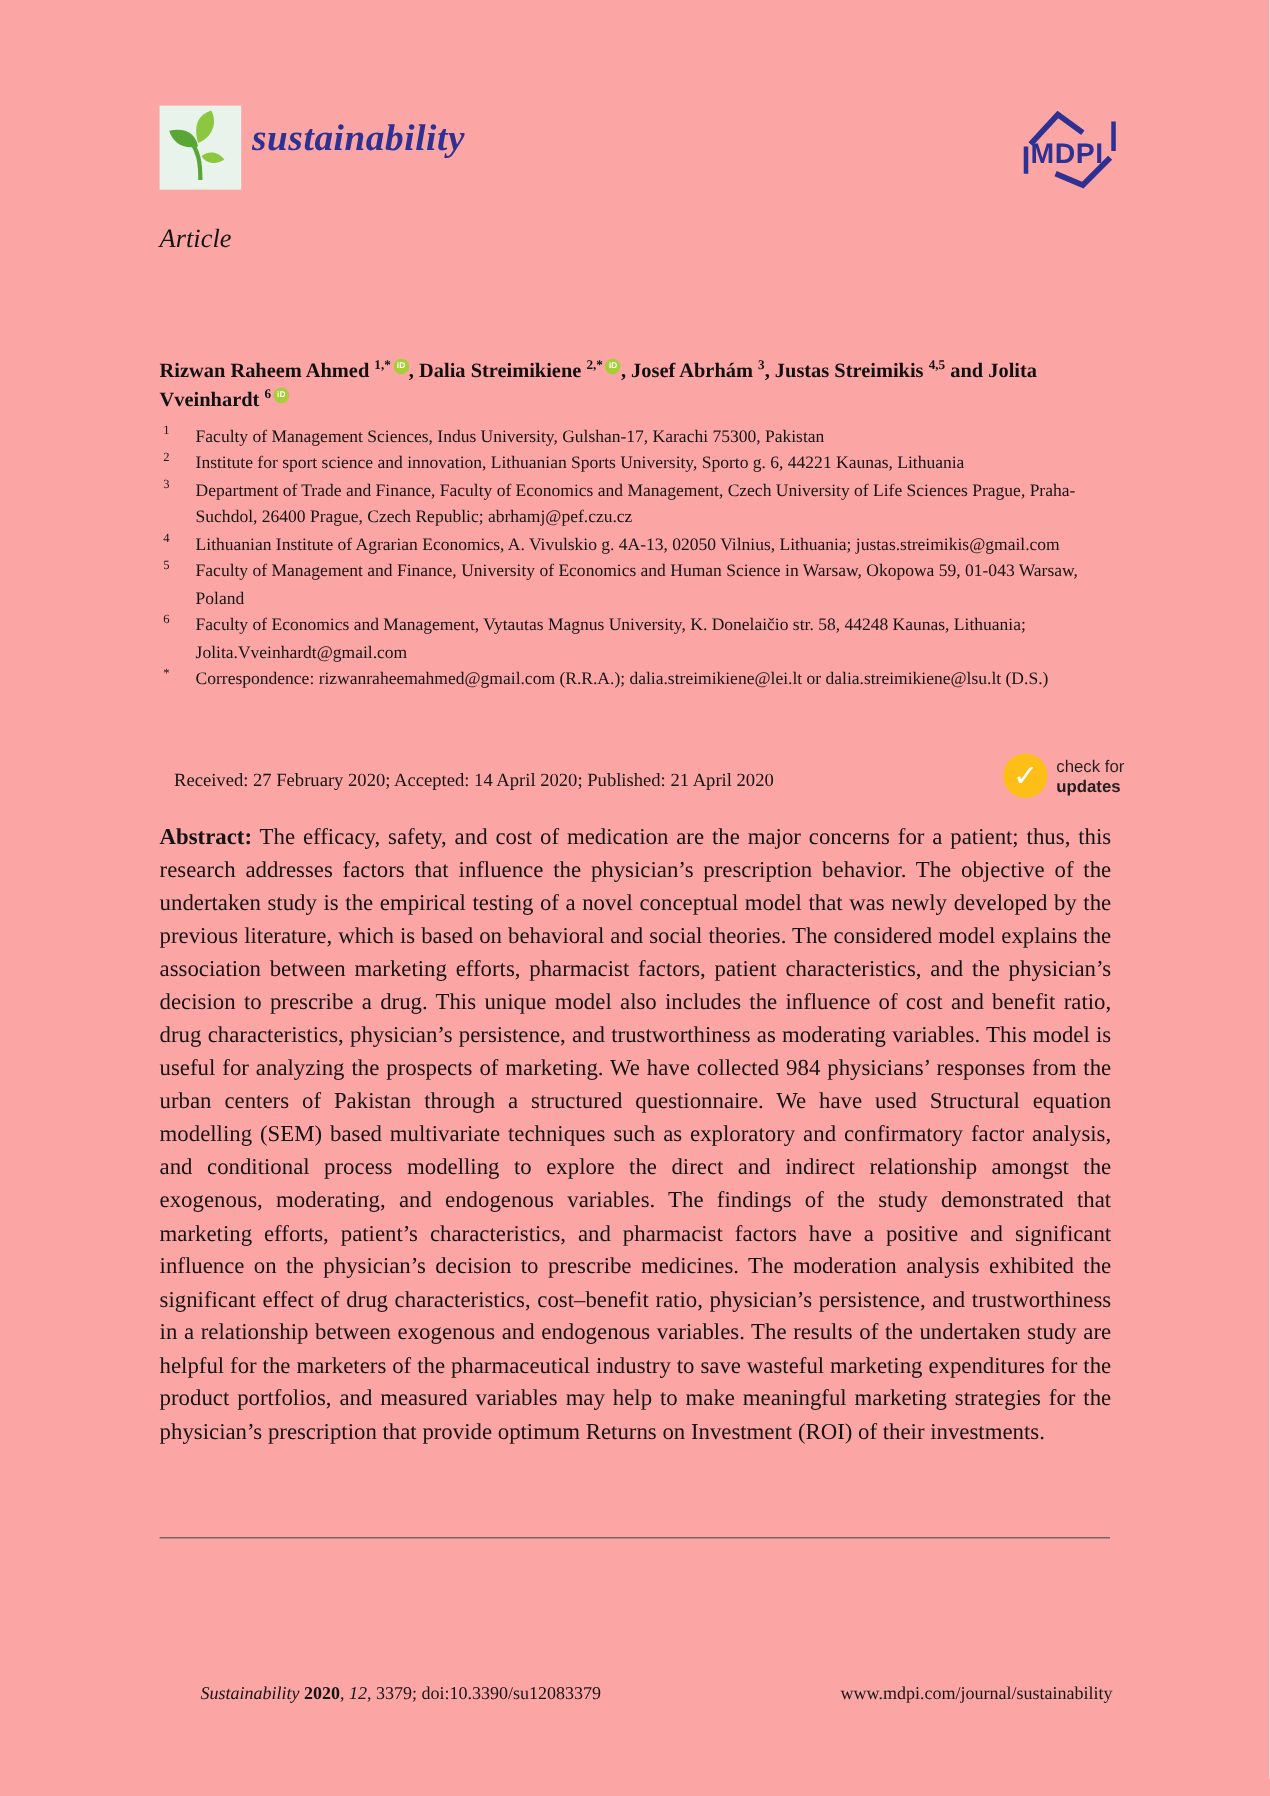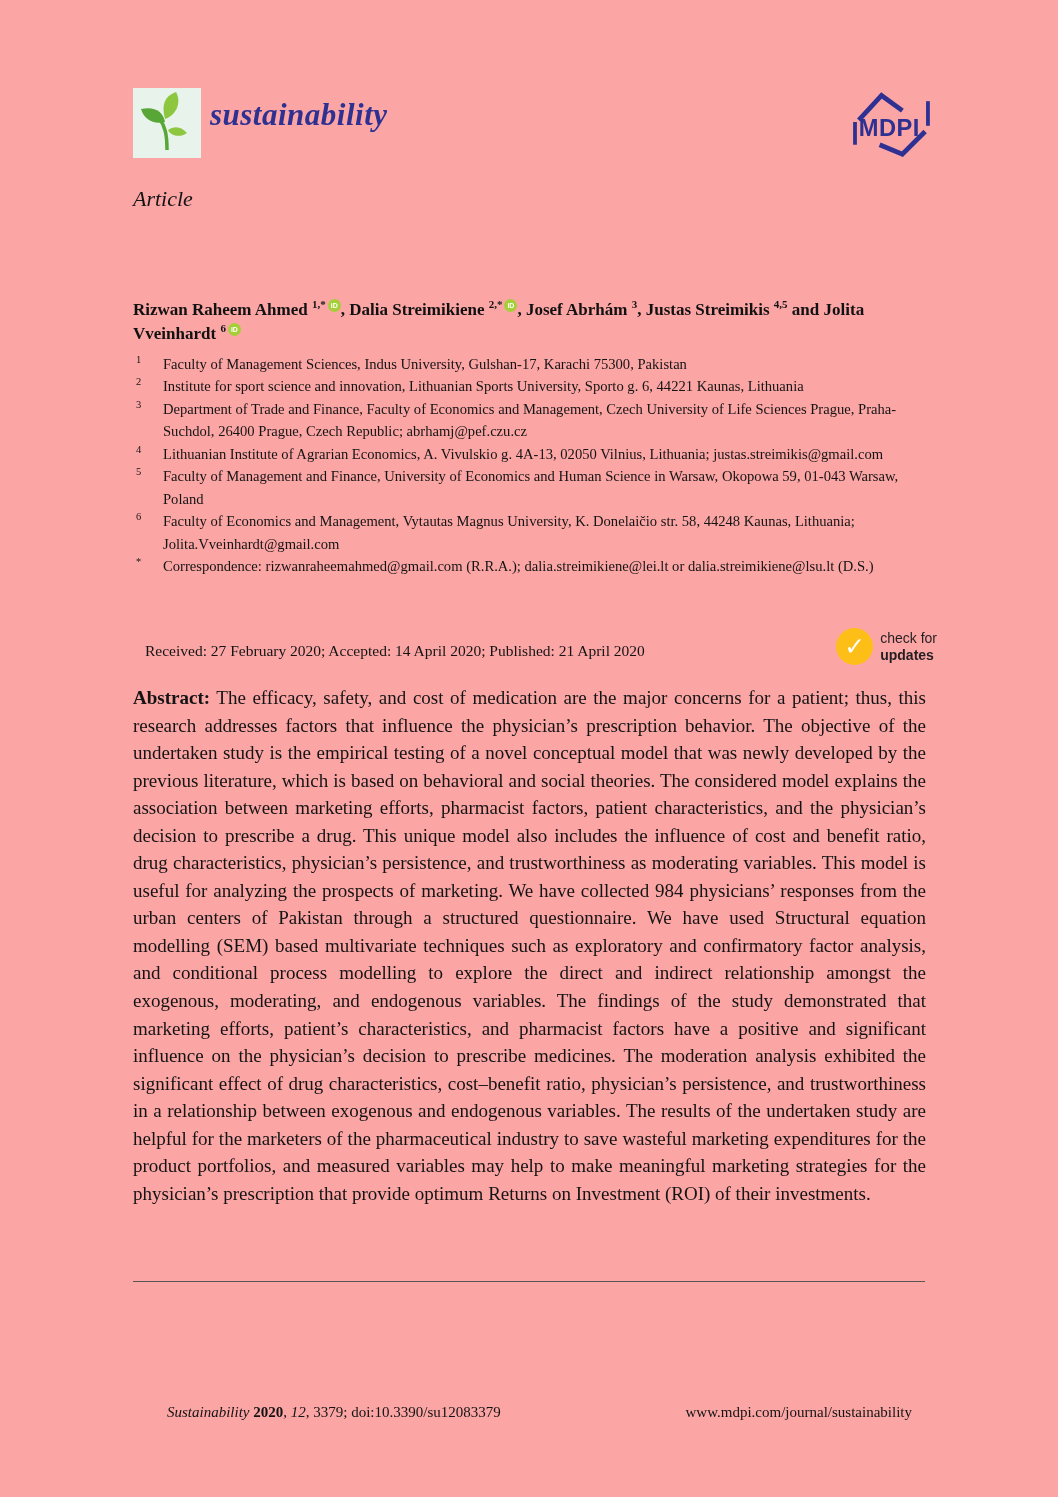--- a/index.html
+++ b/index.html
@@ -72,21 +72,21 @@
   .keywords{
     position:absolute;left:133px;top:1186px;width:793px;margin:0;
     font-size:16.3px;line-height:1.45;text-align:justify;
   }
   .rule{
     position:absolute;left:133px;top:1281px;width:792px;height:0;
     border:none;border-top:1px solid #555;margin:0;
   }
   
   .foot-left{position:absolute;left:133px;top:1404px;font-size:15px;margin-left:34px;}
-  .foot-right{position:absolute;right:146px;top:1404px;font-size:15px;}
+  .foot-right{position:absolute;right:131px;top:1404px;font-size:15px;}
 </style>
 </head>
 <body>
 
 <div class="page" style="--brand-blue: #2e3192; --orcid-green: #a6ce39; --updates-yellow: #fdbf17; --logo-bg: #e8f3ec; --leaf-dark: #57a636; --leaf-light: #8dc63f;">
 
   <div class="logo-box">
     <svg width="68" height="70" viewBox="0 0 68 70">
       <path d="M34 62 C34 46 32 38 26 30" stroke="var(--leaf-dark)" stroke-width="3.5" fill="none"></path>
       <path d="M32 34 C20 37 11 31 8 21 C21 18 30 23 32 34 Z" fill="var(--leaf-dark)"></path>

